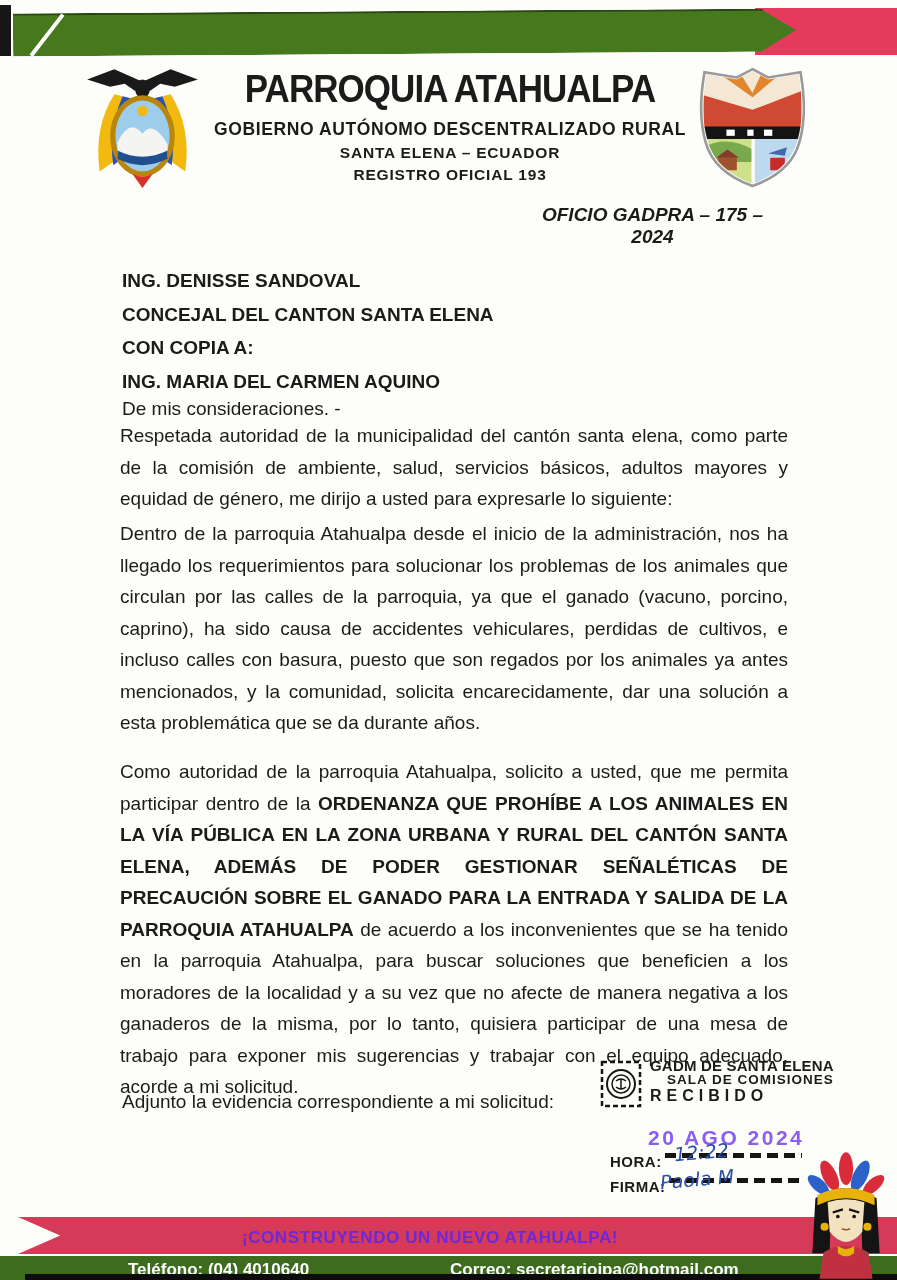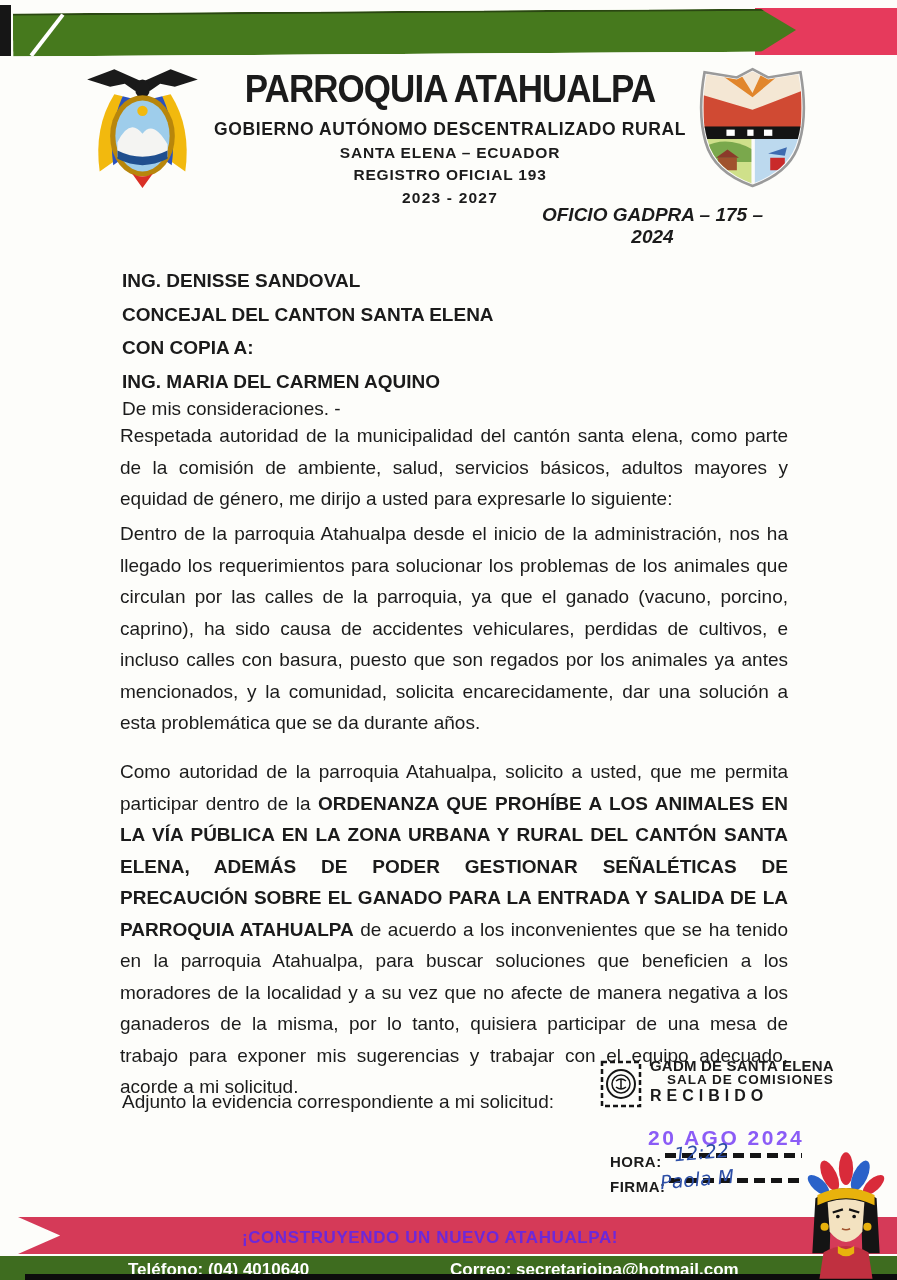--- a/index.html
+++ b/index.html
@@ -115,21 +115,20 @@
       <path d="M70 84 L88 78 L86 86 Z" fill="#3e6bb0"></path>
       <rect x="54" y="70" width="3" height="45" fill="#fbfbfb"></rect>
     </g>
   </svg>
 
   <div class="header-block">
     <div class="doc-title">PARROQUIA ATAHUALPA</div>
     <div class="doc-sub1">GOBIERNO AUTÓNOMO DESCENTRALIZADO RURAL</div>
     <div class="doc-sub2">SANTA ELENA – ECUADOR</div>
     <div class="doc-sub3">REGISTRO OFICIAL 193</div>
-    <div class="doc-term">2023 - 2027</div>
   </div>
 
   <div class="reference">OFICIO GADPRA – 175 – 2024</div>
 
   <div class="recipients">
     <div>ING. DENISSE SANDOVAL</div>
     <div>CONCEJAL DEL CANTON SANTA ELENA</div>
     <div>CON COPIA A:</div>
     <div>ING. MARIA DEL CARMEN AQUINO</div>
   </div>

